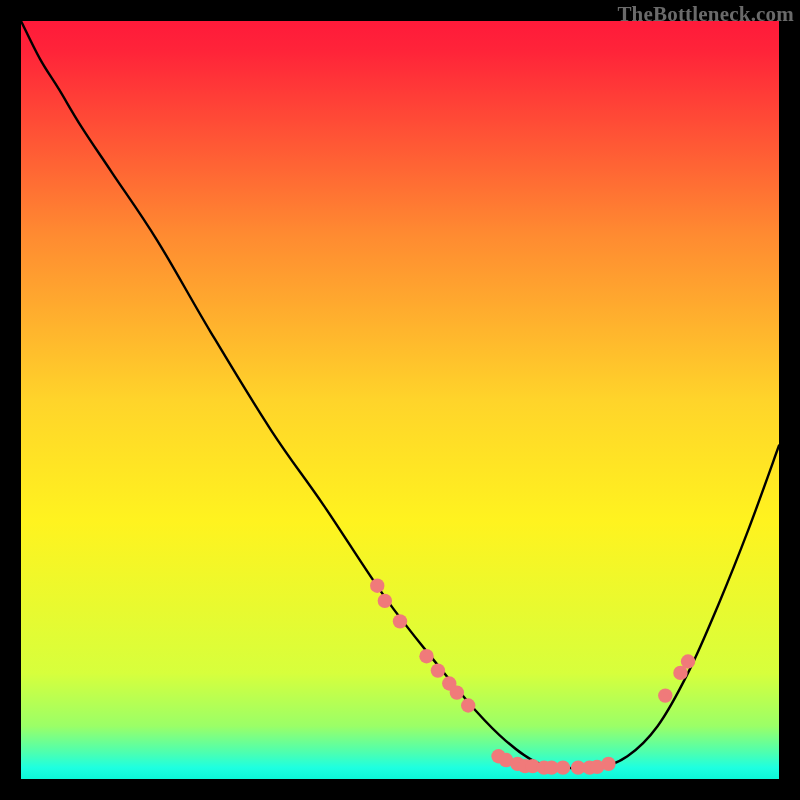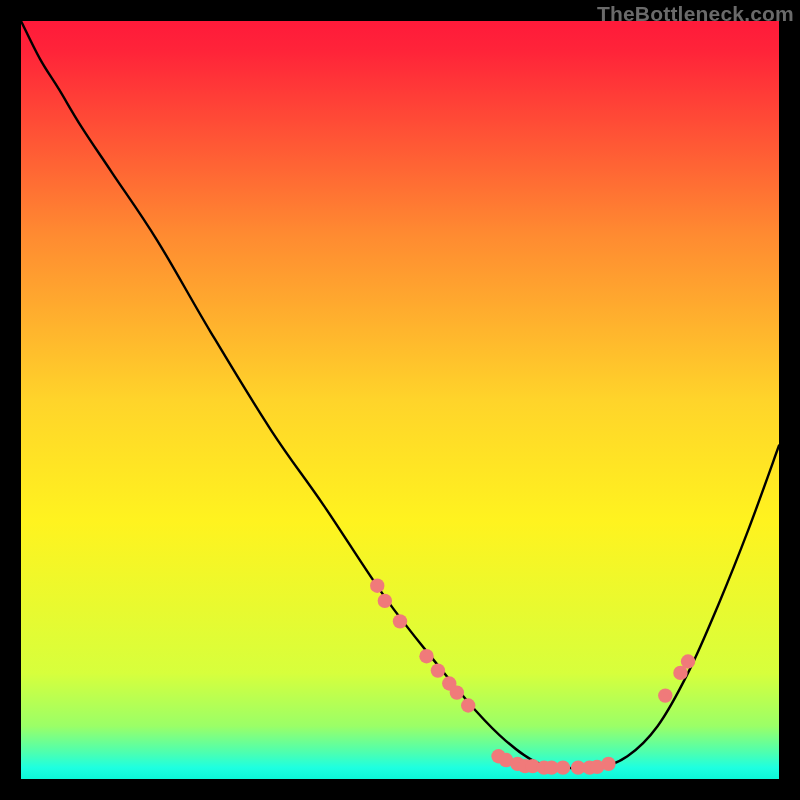--- a/index.html
+++ b/index.html
@@ -9,20 +9,21 @@
     height: 800px;
     background: #000;
     overflow: hidden;
     font-family: Arial, Helvetica, sans-serif;
   }
   .wrap {
     position: relative;
     width: 800px;
     height: 800px;
     background: #000;
+    font-family: Liberation Serif, serif;
   }
   .watermark {
     position: absolute;
     top: 2px;
     right: 6px;
     color: #6a6a6a;
     font-size: 21px;
     font-weight: 600;
     letter-spacing: 0.2px;
     z-index: 10;

